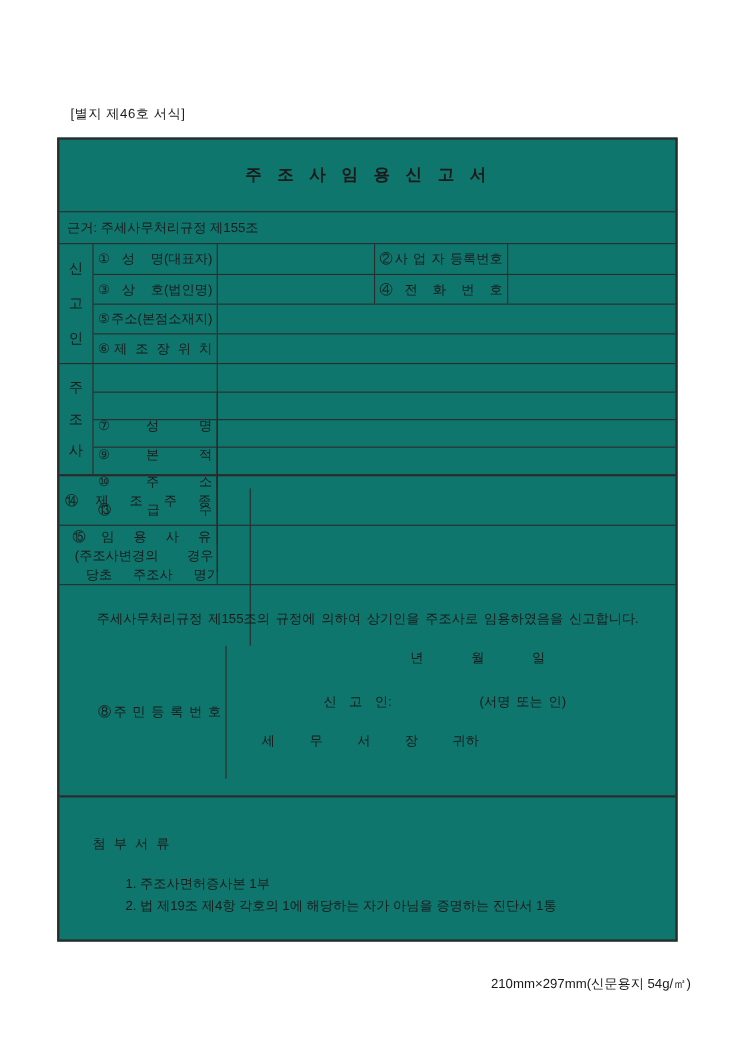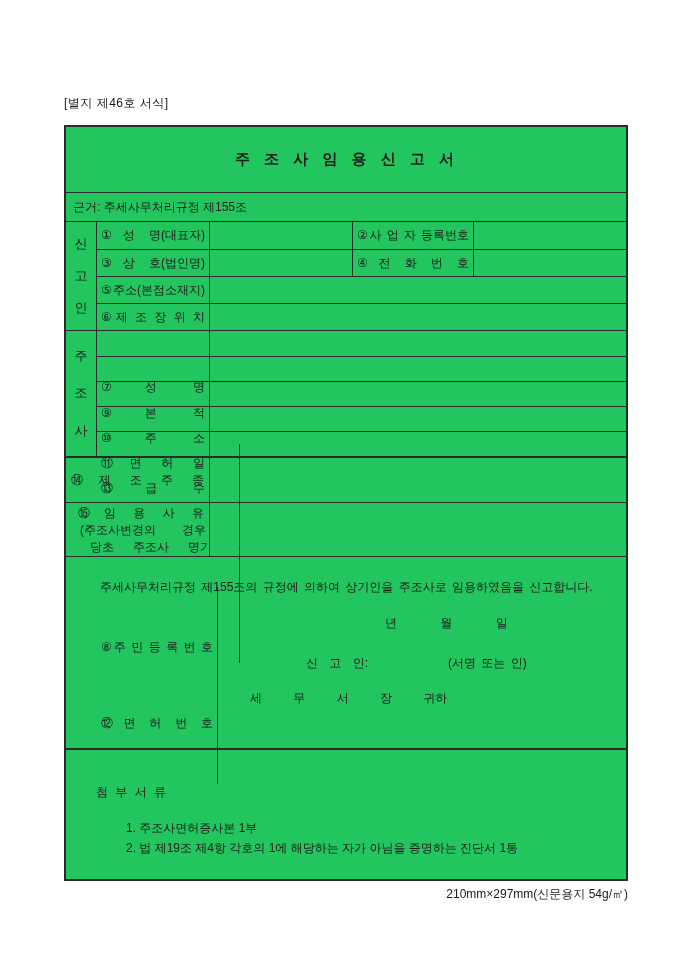--- a/index.html
+++ b/index.html
@@ -9,24 +9,24 @@
     color:#1a1a1a;
     font-family:"Liberation Sans","DejaVu Sans",sans-serif;
     position:relative;
     overflow:hidden;
   }
   .form-ref{
     position:absolute;left:64px;top:95px;
     font-size:12px;letter-spacing:0.5px;
   }
   .formbox{
-    position:absolute;left:64px;top:125px;width:564px;
+    position:absolute;left:52px;top:125px;width:564px;
     border:2px solid #2b2b2b;
     box-sizing:border-box;
-    background:#22c55e;
+    background:#0f766e;
   }
   .title-row{
     height:65px;
     display:flex;align-items:center;justify-content:center;
     border-bottom:1px solid #2b2b2b;
   }
   .title-row .t{
     font-size:15px;font-weight:bold;letter-spacing:3px;word-spacing:4px;
   }
   .basis-row{
@@ -66,21 +66,21 @@
   .val1{
     flex:0 0 143px;width:143px;
     border-right:1px solid #2b2b2b;box-sizing:border-box;
   }
   .lbl2{
     flex:0 0 121px;width:121px;
     border-right:1px solid #2b2b2b;
     box-sizing:border-box;
     font-size:12px;padding:0 4px;
     display:flex;align-items:center;
-    overflow:hidden;white-space:nowrap;
+    overflow:hidden;white-space:nowrap;font-family:Liberation Serif, serif;
   }
   .lbl2 > span{width:100%;text-align:justify;text-align-last:justify;}
   .valfill{flex:1;min-width:0;}
   .row14{
     border-top:2px solid #2b2b2b;
     height:46px;display:flex;box-sizing:border-box;
   }
   .row15{
     border-top:1px solid #2b2b2b;
     height:54px;display:flex;box-sizing:border-box;
@@ -210,30 +210,20 @@
       </div>
       <div class="r">
         <div class="lbl">
             <span>⑨본 적</span>
           </div>
         <div class="valfill"></div>
       </div>
       <div class="r">
         <div class="lbl">
             <span>⑩주 소</span>
-          </div>
-        <div class="valfill"></div>
-      </div>
-      <div class="r">
-        <div class="lbl">
-            <span>⑪면 허 일</span>
-          </div>
-        <div class="val1"></div>
-        <div class="lbl2">
-            <span>⑫면 허 번 호</span>
           </div>
         <div class="valfill"></div>
       </div>
       <div class="r">
         <div class="lbl">
             <span>⑬급 수</span>
           </div>
         <div class="valfill"></div>
       </div>
     </div>

